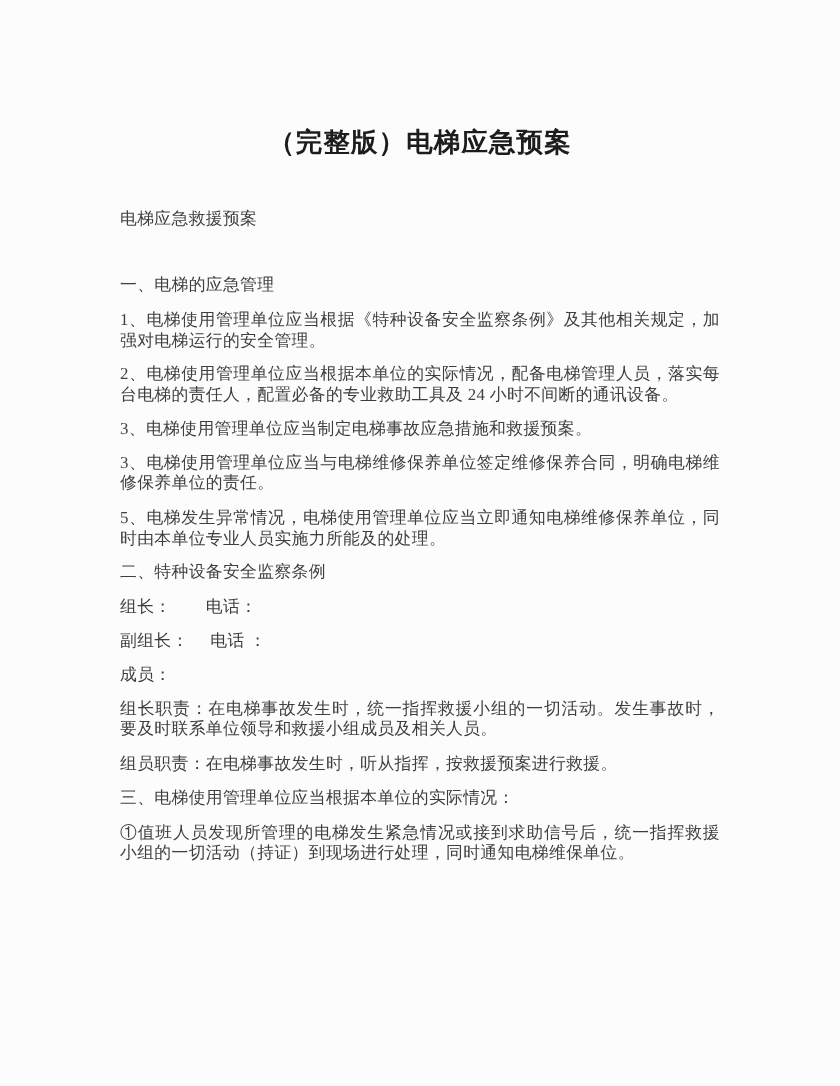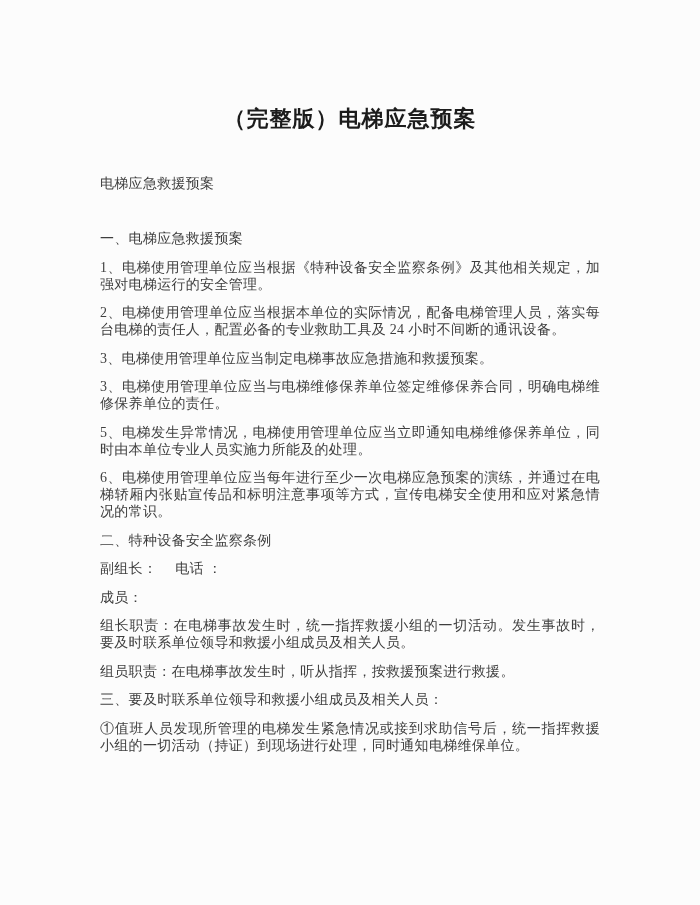--- a/index.html
+++ b/index.html
@@ -44,29 +44,29 @@
   }
 </style>
 </head>
 <body>
 
 <div class="page">
   <h1 class="doc-title">（完整版）电梯应急预案</h1>
 
   <p class="para subtitle">电梯应急救援预案</p>
 
-  <p class="para">一、电梯应急救援预案</p>
+  <p class="para">一、电梯的应急管理</p>
   <p class="para">1、电梯使用管理单位应当根据《特种设备安全监察条例》及其他相关规定，加强对电梯运行的安全管理。</p>
   <p class="para">2、电梯使用管理单位应当根据本单位的实际情况，配备电梯管理人员，落实每台电梯的责任人，配置必备的专业救助工具及 24 小时不间断的通讯设备。</p>
   <p class="para">3、电梯使用管理单位应当制定电梯事故应急措施和救援预案。</p>
   <p class="para">3、电梯使用管理单位应当与电梯维修保养单位签定维修保养合同，明确电梯维修保养单位的责任。</p>
   <p class="para">5、电梯发生异常情况，电梯使用管理单位应当立即通知电梯维修保养单位，同时由本单位专业人员实施力所能及的处理。</p>
-  <p class="para">6、电梯使用管理单位应当每年进行至少一次电梯应急预案的演练，并通过在电梯轿厢内张贴宣传品和标明注意事项等方式，宣传电梯安全使用和应对紧急情况的常识。</p>
 
   <p class="para">二、特种设备安全监察条例</p>
+  <p class="para leader-gap">组长：　　电话：</p>
   <p class="para">副组长：　 电话 ：</p>
   <p class="para">成员：</p>
   <p class="para">组长职责：在电梯事故发生时，统一指挥救援小组的一切活动。发生事故时，要及时联系单位领导和救援小组成员及相关人员。</p>
   <p class="para">组员职责：在电梯事故发生时，听从指挥，按救援预案进行救援。</p>
 
-  <p class="para">三、要及时联系单位领导和救援小组成员及相关人员：</p>
+  <p class="para">三、电梯使用管理单位应当根据本单位的实际情况：</p>
   <p class="para">①值班人员发现所管理的电梯发生紧急情况或接到求助信号后，统一指挥救援小组的一切活动（持证）到现场进行处理，同时通知电梯维保单位。</p>
 </div>
 
 </body></html>

